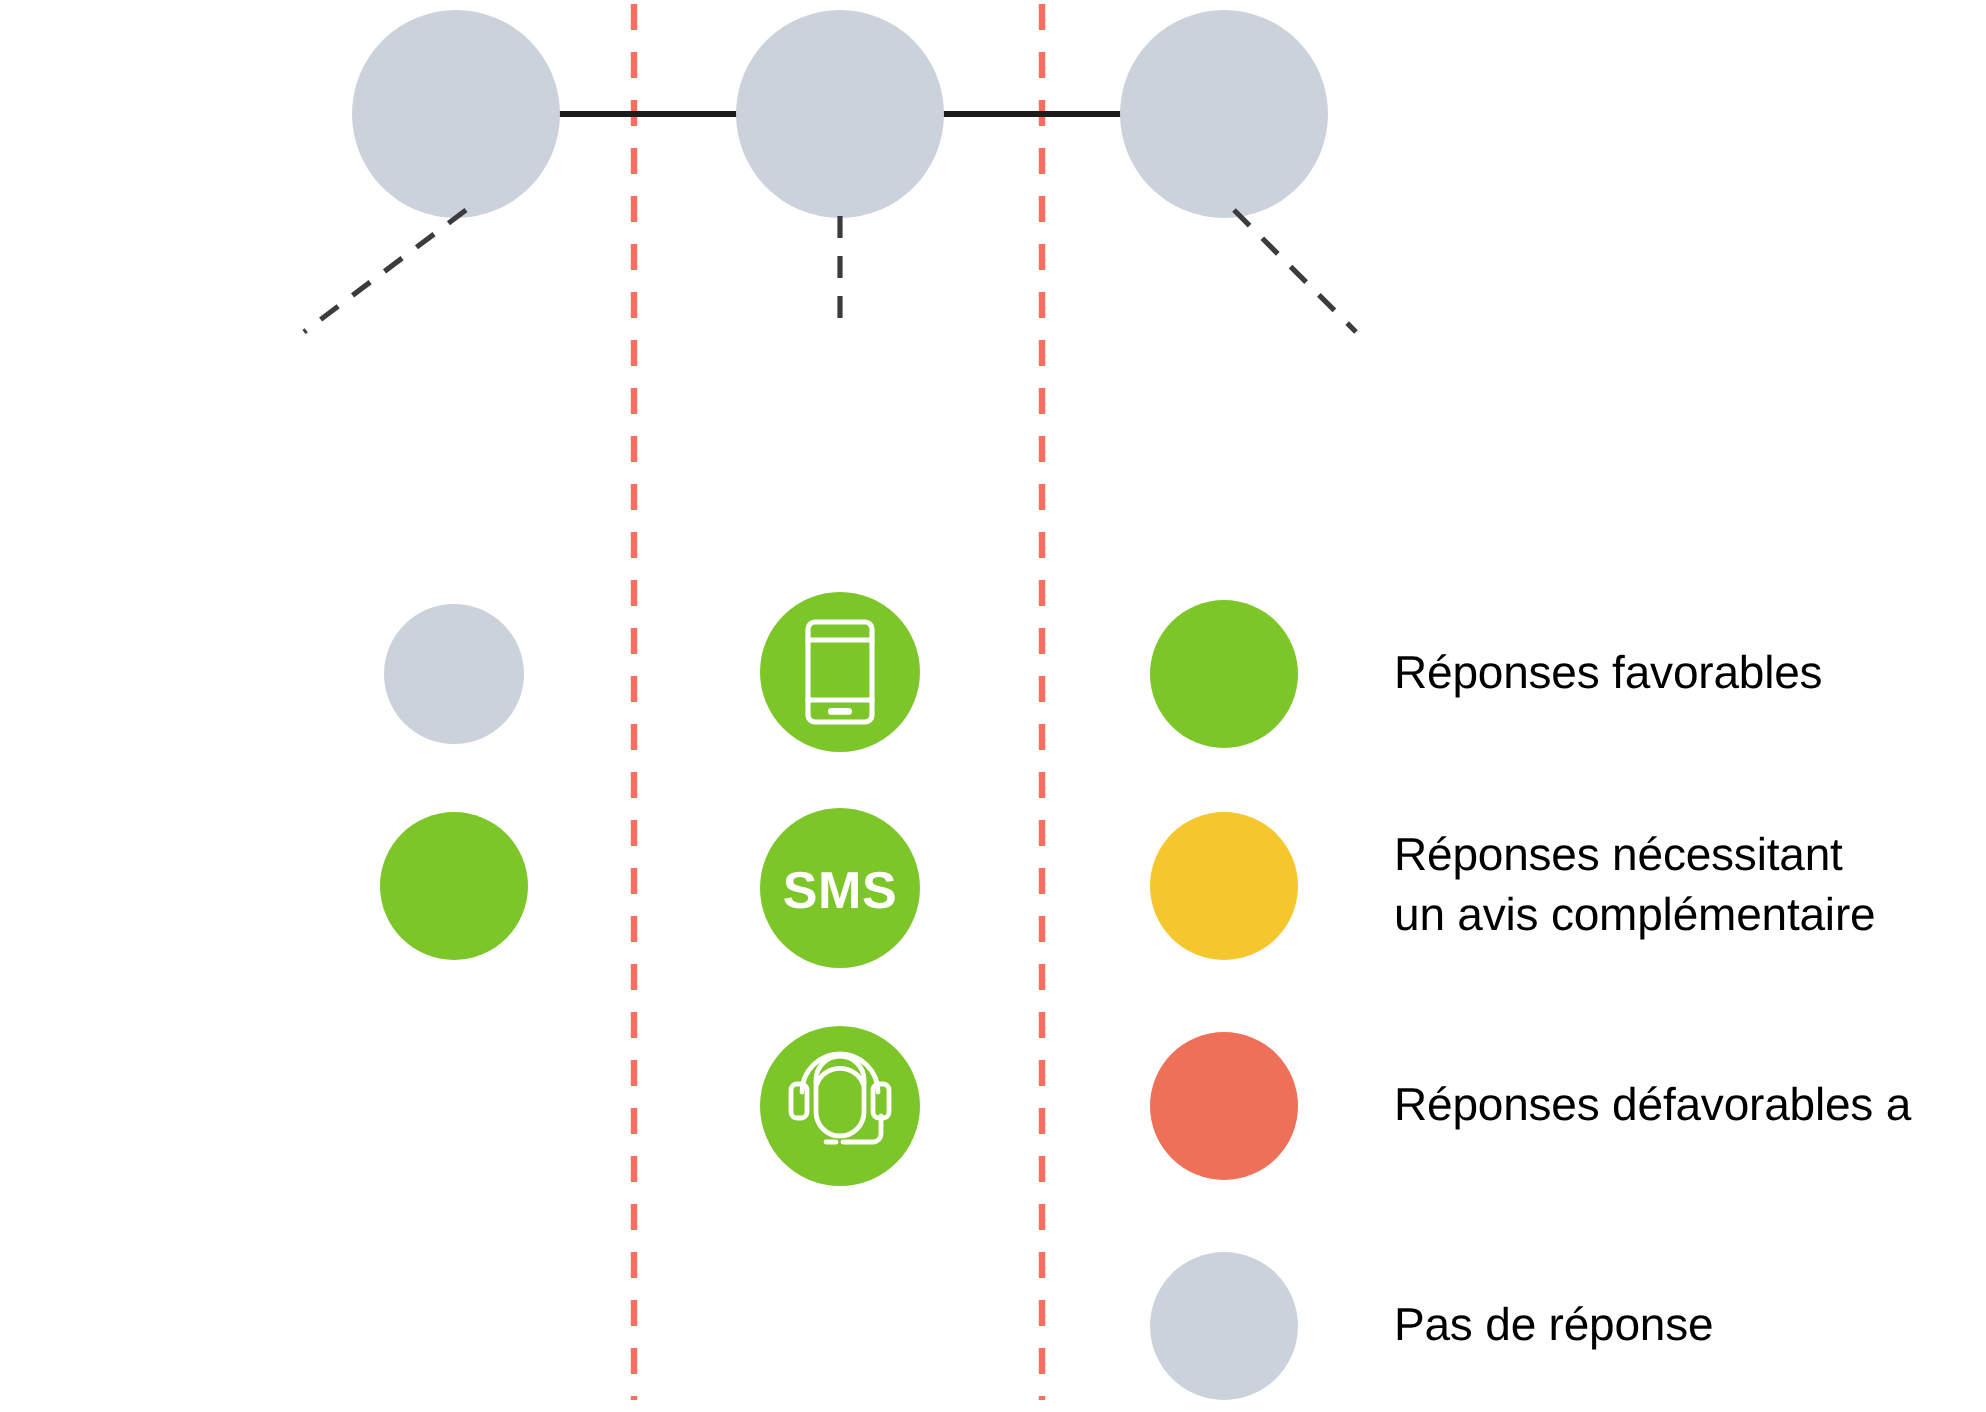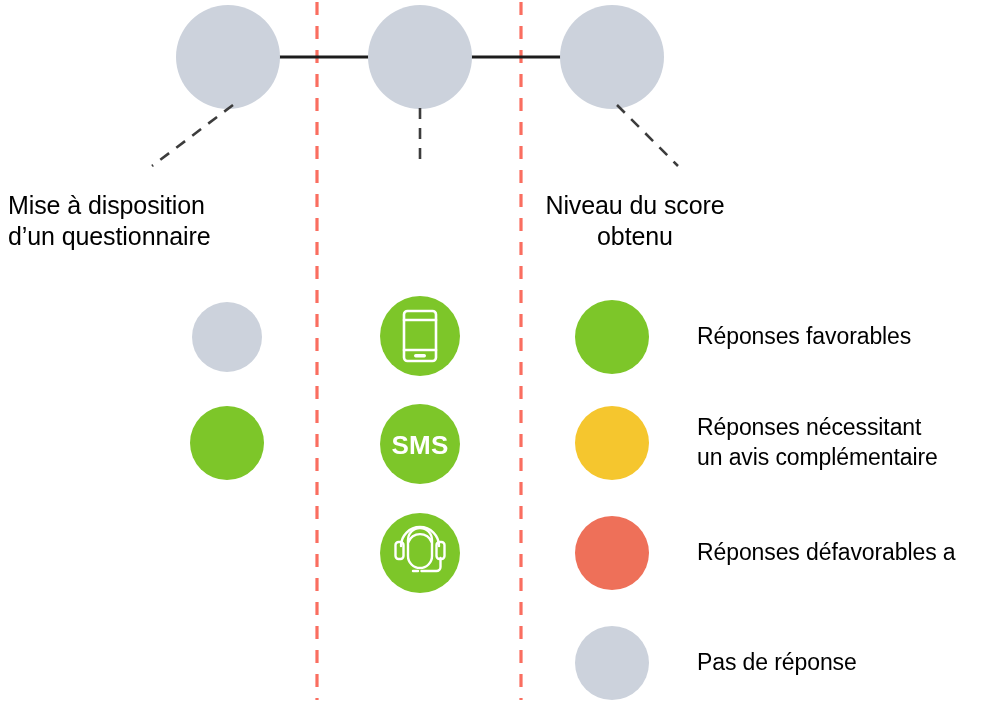--- a/index.html
+++ b/index.html
@@ -124,26 +124,22 @@
       <path d="M440.5 558 l0 9 a4 4 0 0 1 -4 4 l-15 0"></path>
       <line x1="418" y1="571" x2="413" y2="571"></line>
     </g>
 
     <circle cx="612" cy="337" r="37" fill="#7dc629"></circle>
     <circle cx="612" cy="443" r="37" fill="#f5c62e"></circle>
     <circle cx="612" cy="553" r="37" fill="#ee7059"></circle>
     <circle cx="612" cy="663" r="37" fill="#ccd2dc"></circle>
   </svg>
 
-  <div class="stage-caption align-left" style="left:8px; top:190px; width:300px;">Mise à disposition
-d’un questionnaire</div>
 
 
-  <div class="stage-caption align-center" style="left:524px; top:190px; width:222px;">Niveau du score
-obtenu</div>
 
   <div class="legend-label" style="left:697px; top:321px; width:300px;">Réponses favorables</div>
 
   <div class="legend-label" style="left:697px; top:412px; width:310px;">Réponses nécessitant
 un avis complémentaire</div>
 
   <div class="legend-label clipped" style="left:697px; top:537px; width:330px;">Réponses défavorables a</div>
 
   <div class="legend-label" style="left:697px; top:647px; width:300px;">Pas de réponse</div>
 

